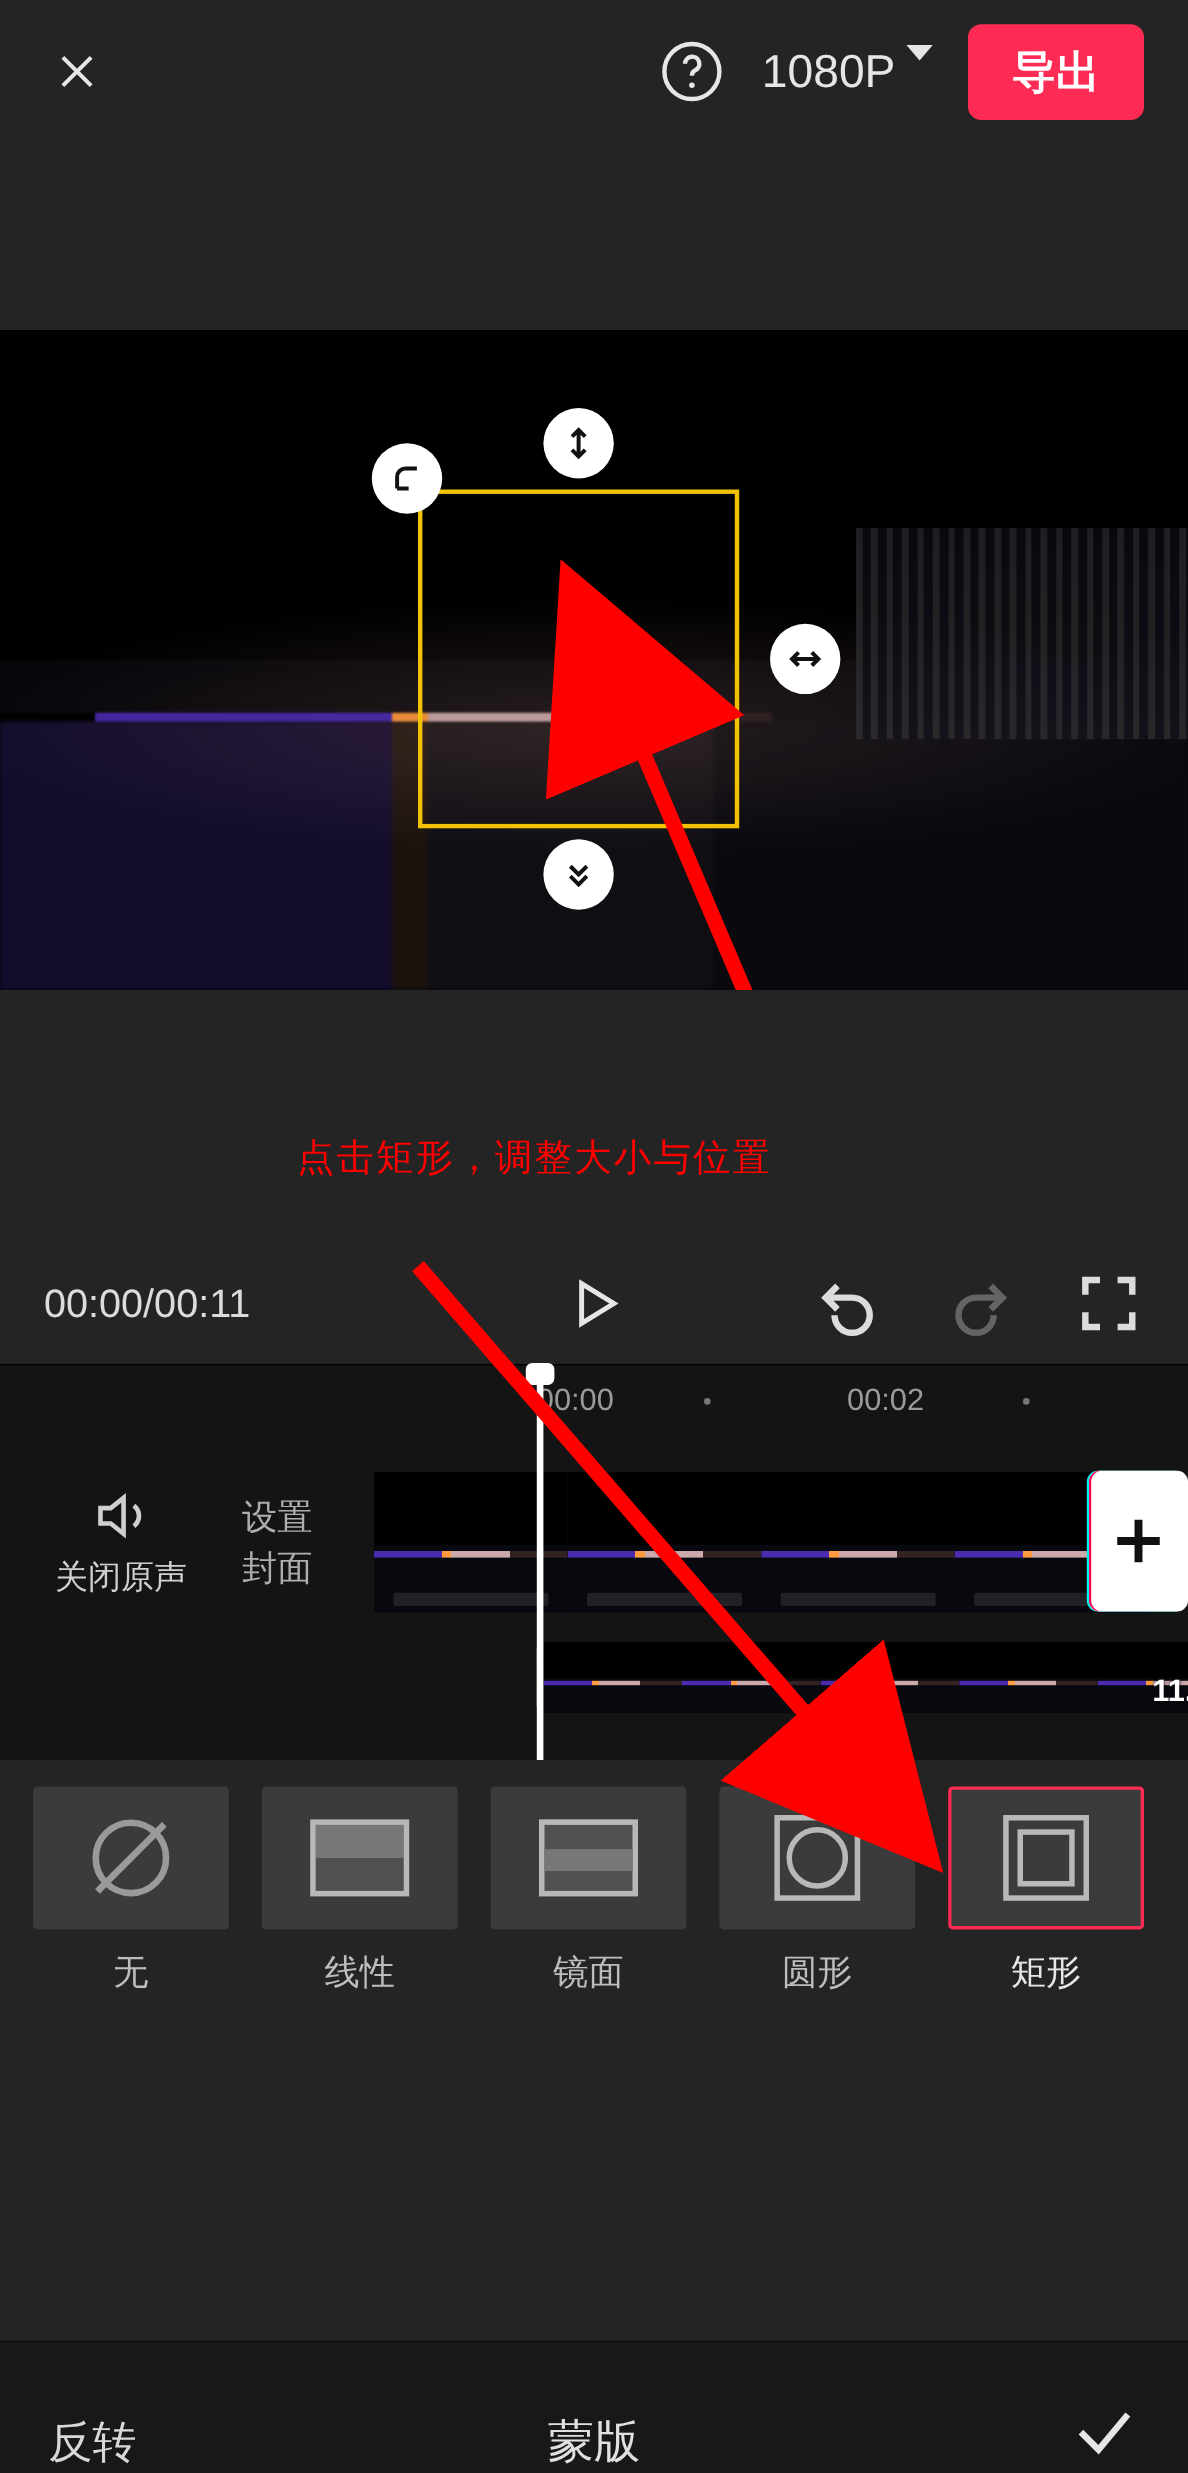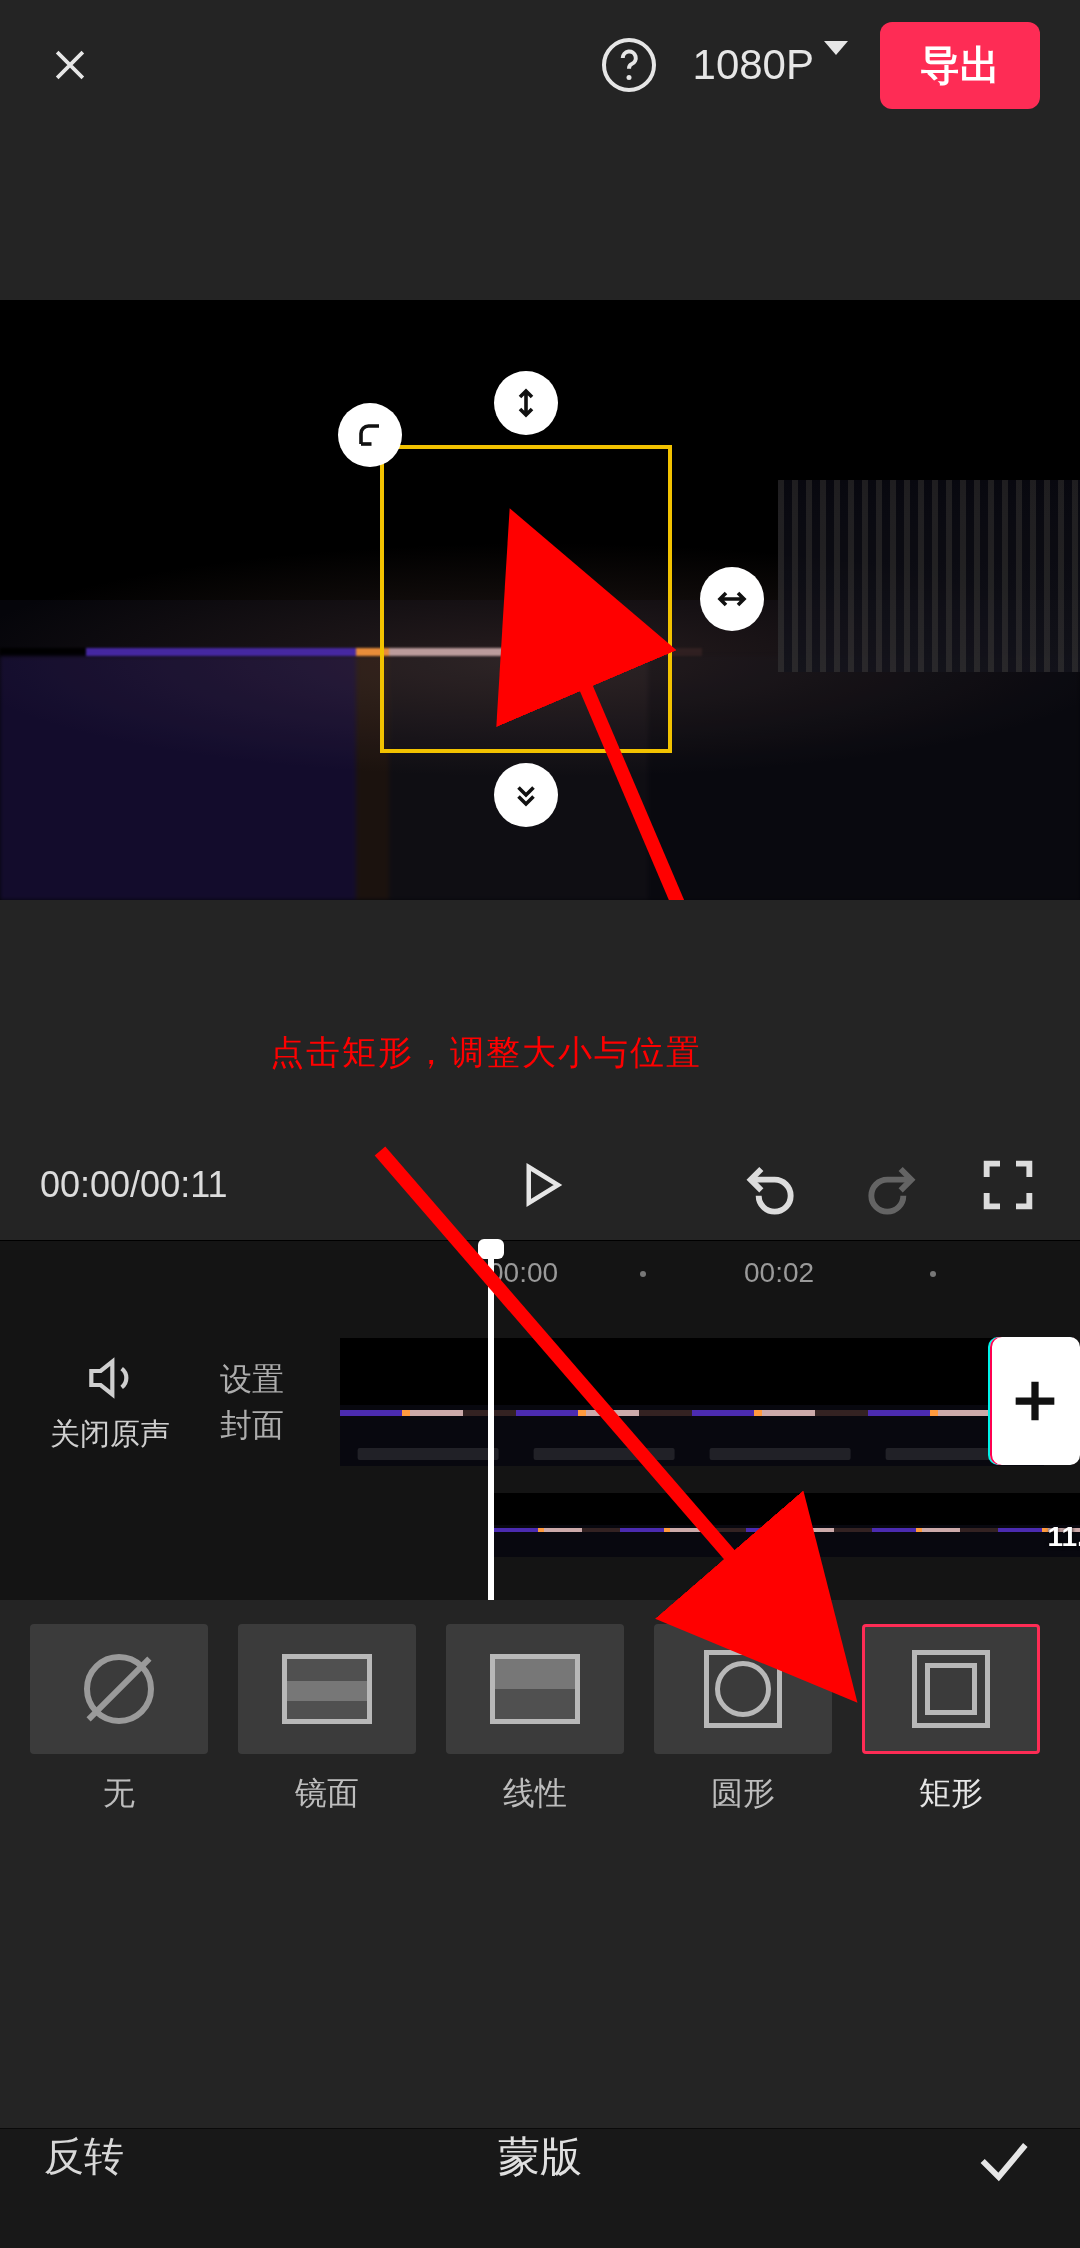--- a/index.html
+++ b/index.html
@@ -90,21 +90,21 @@
 
   
   .mask-options { background:#242424; height:250px; display:flex; align-items:flex-start; padding: 24px 30px 0; gap:30px; }
   .mask-item { width:178px; display:flex; flex-direction:column; align-items:center; gap:18px; cursor:pointer; }
   .mask-tile { width:178px; height:130px; background:#3b3b3b; display:flex; align-items:center; justify-content:center; border-radius:4px; }
   .mask-tile.selected { border:3px solid #fe2c55; background:#3b3b3b; }
   .mask-label { color:#bdbdbd; font-size:32px; }
   .mask-item.selected .mask-label { color:#e6e6e6; }
 
   
-  .bottom-bar { margin-top:auto; height:120px; background:#181818; border-top:1px solid #0a0a0a; display:flex; align-items:flex-start; padding:0 44px; position:relative; }
+  .bottom-bar { margin-top:auto; height:120px; background:#181818; border-top:1px solid #0a0a0a; display:flex; align-items:flex-end; padding:0 44px; position:relative; }
   .invert-btn { color:#d8d8d8; font-size:40px; cursor:pointer; }
   .bottom-title { position:absolute; left:50%; transform:translateX(-50%); color:#e0e0e0; font-size:42px; }
   .confirm-btn { margin-left:auto; cursor:pointer; }
 
   
   .tile-none { width:70px; height:70px; border:6px solid #9a9a9a; border-radius:50%; position:relative; }
   .tile-none::after{ content:""; position:absolute; width:86px; height:6px; background:#9a9a9a; top:50%; left:50%; transform:translate(-50%,-50%) rotate(-45deg); }
   .tile-linear { width:90px; height:70px; background:linear-gradient(#777 0 50%, #505050 50% 100%); border:5px solid #b8b8b8; }
   .tile-mirror { width:90px; height:70px; background:#505050; border:5px solid #b8b8b8; position:relative; }
   .tile-mirror::after{content:""; position:absolute; left:0; right:0; top:22px; height:20px; background:#777;}
@@ -214,21 +214,21 @@
           <path d="M4 9 V4 H9 M15 4 H20 V9 M20 15 V20 H15 M9 20 H4 V15"></path>
         </svg>
     </div>
   </div>
 </div>
 
 <div class="timeline" style="position:relative;">
   <div class="ruler">
     <span style="left:488px;">00:00</span>
     <span class="dot" style="left:640px;"></span>
-    <span style="left:744px;">00:02</span>
+    <span style="left:770px;">00:02</span>
     <span class="dot" style="left:930px;"></span>
   </div>
 
   <div class="main-track">
     <div class="mute-col">
       <svg class="ic" width="56" height="56" viewBox="0 0 24 24" fill="none" stroke="#cfcfcf" stroke-width="1.8">
           <path d="M4 9 v6 h4 l5 4 V5 l-5 4 Z"></path>
           <path d="M17 8 a5 5 0 0 1 0 8"></path>
         </svg>
       <div>关闭原声</div>
@@ -289,29 +289,29 @@
 
 <div class="mask-options">
   <div class="mask-item">
     <div class="mask-tile">
         <div class="tile-none"></div>
       </div>
     <div class="mask-label">无</div>
   </div>
   <div class="mask-item">
     <div class="mask-tile">
-        <div class="tile-mirror"></div>
-      </div>
-    <div class="mask-label">镜面</div>
+        <div class="tile-linear"></div>
+      </div>
+    <div class="mask-label">线性</div>
   </div>
   <div class="mask-item">
     <div class="mask-tile">
-        <div class="tile-linear"></div>
-      </div>
-    <div class="mask-label">线性</div>
+        <div class="tile-mirror"></div>
+      </div>
+    <div class="mask-label">镜面</div>
   </div>
   <div class="mask-item">
     <div class="mask-tile">
         <div class="tile-circle"></div>
       </div>
     <div class="mask-label">圆形</div>
   </div>
   <div class="mask-item selected">
     <div class="mask-tile selected">
         <div class="tile-rect"></div>

